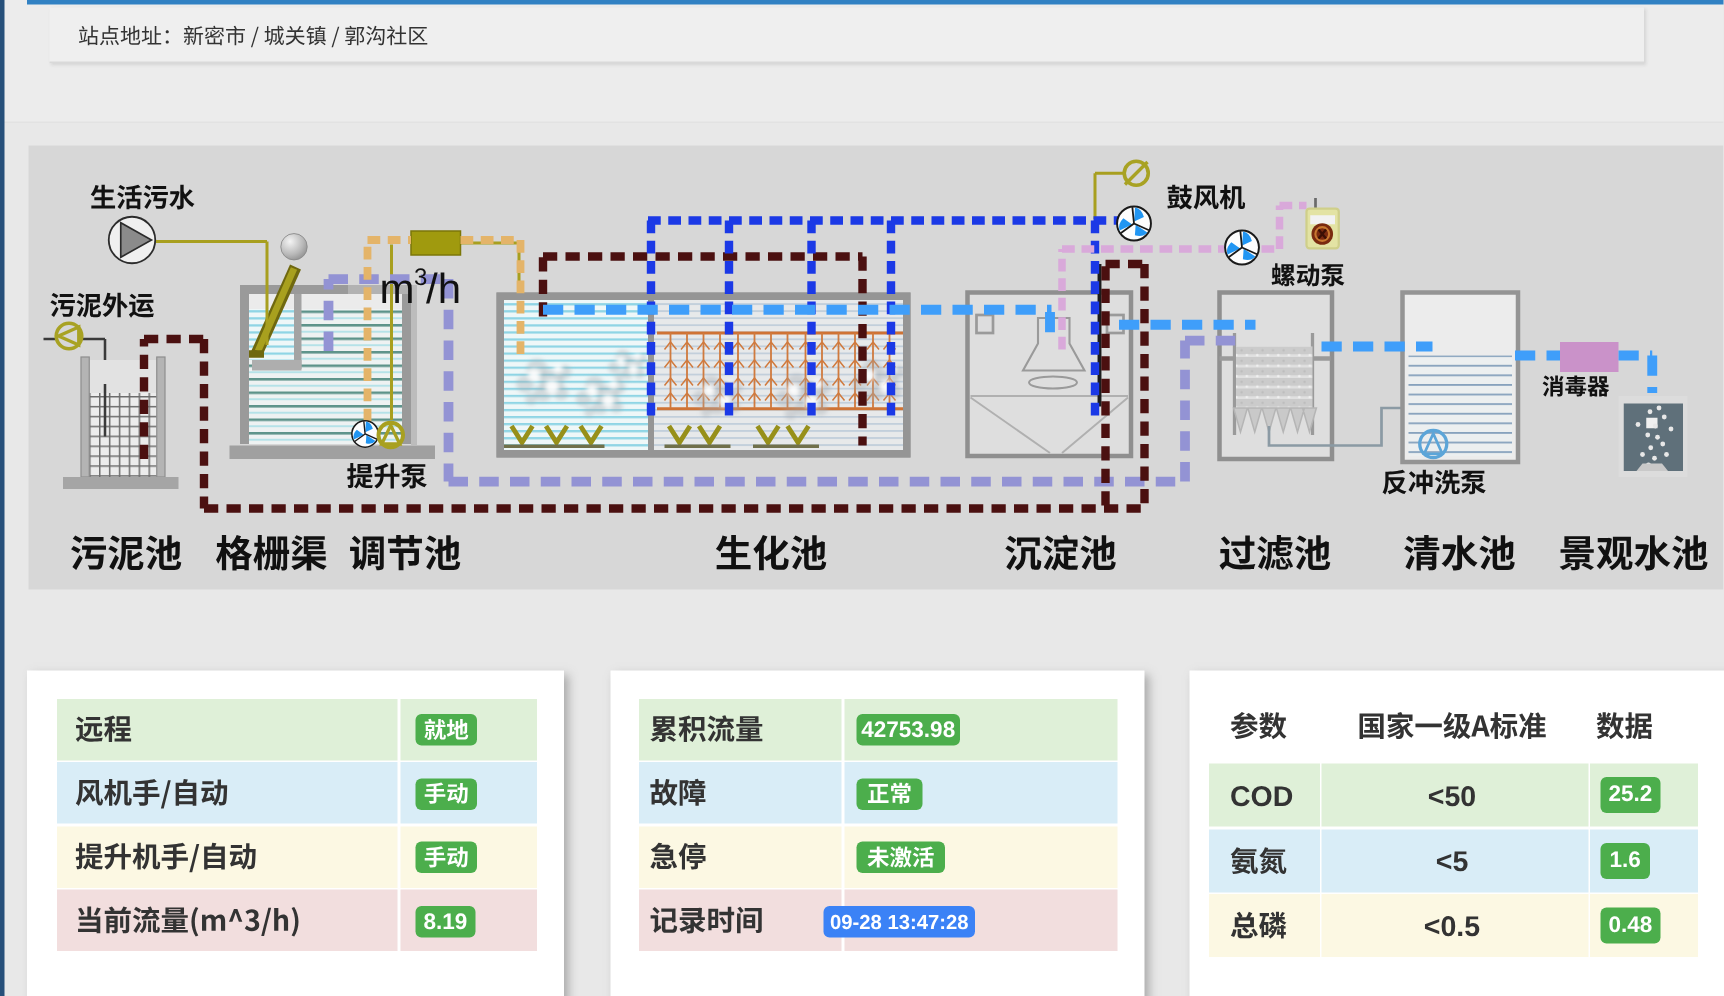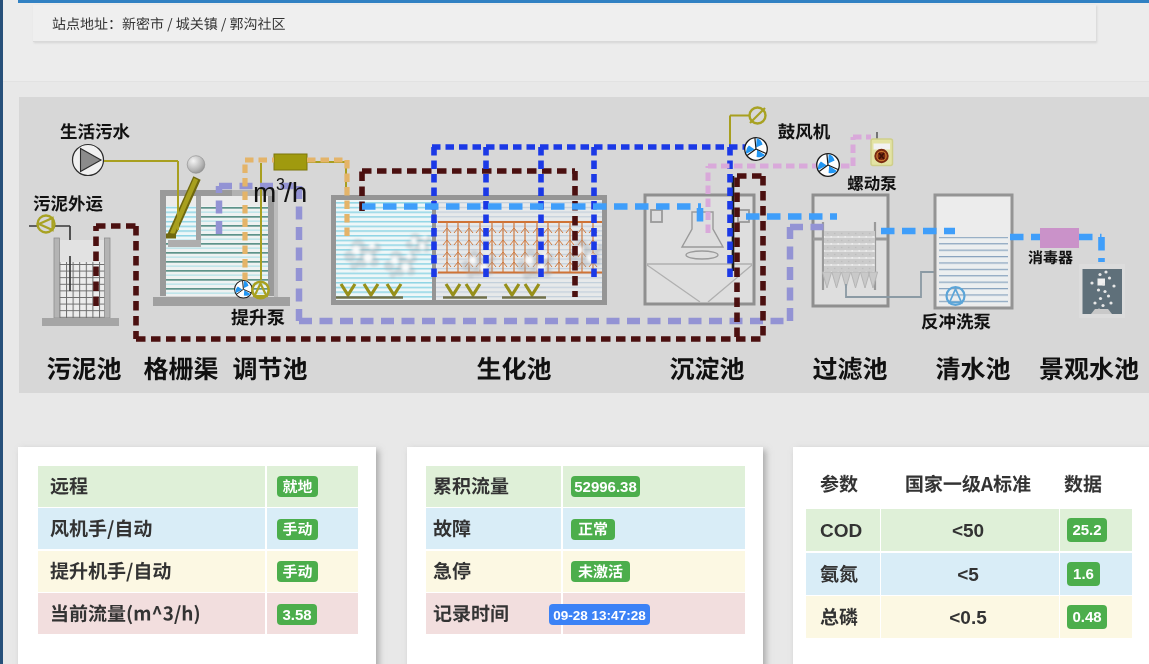--- a/index.html
+++ b/index.html
@@ -15,33 +15,33 @@
 <div style="position:absolute;left:38px;top:508.0px;width:227.0px;height:41px;background:#d9edf7;"></div>
 <div style="position:absolute;left:266.5px;top:508.0px;width:91.5px;height:41px;background:#d9edf7;"></div>
 <div style="position:absolute;left:38px;top:550.5px;width:227.0px;height:41px;background:#fcf8e3;"></div>
 <div style="position:absolute;left:266.5px;top:550.5px;width:91.5px;height:41px;background:#fcf8e3;"></div>
 <div style="position:absolute;left:38px;top:593.0px;width:227.0px;height:41px;background:#f2dede;"></div>
 <div style="position:absolute;left:266.5px;top:593.0px;width:91.5px;height:41px;background:#f2dede;"></div>
 <div style="position:absolute;left:277.0px;top:476.0px;width:41px;height:21px;background:#4cae4c;border-radius:4px;"></div>
 <div style="position:absolute;left:277.0px;top:518.5px;width:41px;height:21px;background:#4cae4c;border-radius:4px;"></div>
 <div style="position:absolute;left:277.0px;top:561.0px;width:41px;height:21px;background:#4cae4c;border-radius:4px;"></div>
 <div style="position:absolute;left:277.0px;top:603.5px;width:40px;height:21px;background:#4cae4c;border-radius:4px;">
-    <div style="position:absolute;left:0;top:0;width:40px;height:21px;line-height:21px;text-align:center;color:#fff;font-weight:bold;font-size:15px;white-space:nowrap;">3.58</div>
+    <div style="position:absolute;left:0;top:0;width:40px;height:21px;line-height:21px;text-align:center;color:#fff;font-weight:bold;font-size:15px;white-space:nowrap;">8.19</div>
   </div>
 <div style="position:absolute;left:407px;top:447px;width:356px;height:240px;background:#fff;box-shadow:3px 3px 6px rgba(110,110,110,0.5);"></div>
 <div style="position:absolute;left:426px;top:465.5px;width:135.0px;height:41px;background:#dff0d8;"></div>
 <div style="position:absolute;left:562.5px;top:465.5px;width:182.5px;height:41px;background:#dff0d8;"></div>
 <div style="position:absolute;left:426px;top:508.0px;width:135.0px;height:41px;background:#d9edf7;"></div>
 <div style="position:absolute;left:562.5px;top:508.0px;width:182.5px;height:41px;background:#d9edf7;"></div>
 <div style="position:absolute;left:426px;top:550.5px;width:135.0px;height:41px;background:#fcf8e3;"></div>
 <div style="position:absolute;left:562.5px;top:550.5px;width:182.5px;height:41px;background:#fcf8e3;"></div>
 <div style="position:absolute;left:426px;top:593.0px;width:135.0px;height:41px;background:#f2dede;"></div>
 <div style="position:absolute;left:562.5px;top:593.0px;width:182.5px;height:41px;background:#f2dede;"></div>
 <div style="position:absolute;left:571.0px;top:476.0px;width:69px;height:21px;background:#4cae4c;border-radius:4px;">
-    <div style="position:absolute;left:0;top:0;width:69px;height:21px;line-height:21px;text-align:center;color:#fff;font-weight:bold;font-size:15px;white-space:nowrap;">52996.38</div>
+    <div style="position:absolute;left:0;top:0;width:69px;height:21px;line-height:21px;text-align:center;color:#fff;font-weight:bold;font-size:15px;white-space:nowrap;">42753.98</div>
   </div>
 <div style="position:absolute;left:571.0px;top:518.5px;width:44px;height:21px;background:#4cae4c;border-radius:4px;"></div>
 <div style="position:absolute;left:571.0px;top:561.0px;width:59px;height:21px;background:#4cae4c;border-radius:4px;"></div>
 <div style="position:absolute;left:549px;top:603.5px;width:101px;height:21px;background:#3b82f6;border-radius:4px;">
     <div style="position:absolute;left:0;top:0;width:101px;height:21px;line-height:21px;text-align:center;color:#fff;font-weight:bold;font-size:15px;white-space:nowrap;"><span style="font-size:13.5px">09-28 13:47:28</span></div>
   </div>
 <div style="position:absolute;left:793px;top:447px;width:370px;height:240px;background:#fff;box-shadow:3px 3px 6px rgba(110,110,110,0.5);"></div>
 <div style="position:absolute;left:806px;top:509.0px;width:73.5px;height:42px;background:#dff0d8;"></div>
 <div style="position:absolute;left:881px;top:509.0px;width:177.5px;height:42px;background:#dff0d8;"></div>
 <div style="position:absolute;left:1060px;top:509.0px;width:72px;height:42px;background:#dff0d8;"></div>

